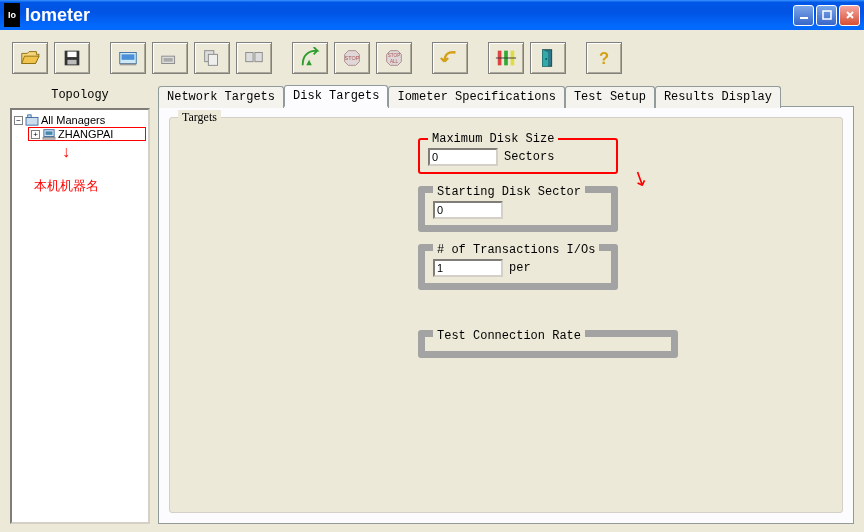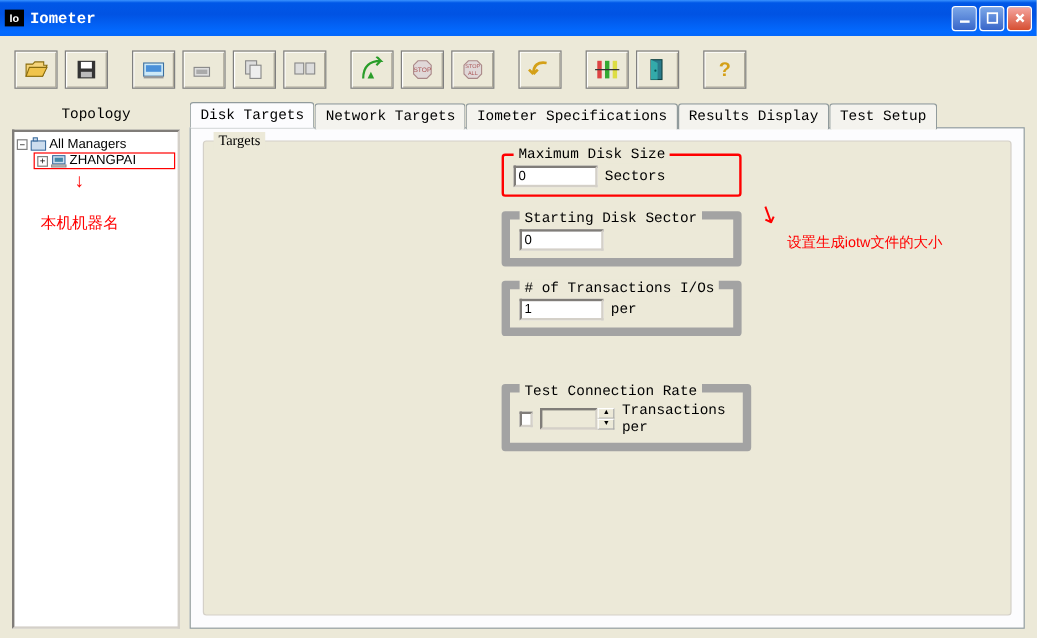--- a/index.html
+++ b/index.html
@@ -1,21 +1,21 @@
 <!DOCTYPE html>
 <html><head>
 <meta charset="utf-8">
 <style>
 * { box-sizing: border-box; margin: 0; padding: 0; }
 body { font-family: Tahoma, sans-serif; font-size: 11px; background: #ece9d8; overflow: hidden; width: 864px; height: 532px; }
 
 
 .titlebar { height: 30px; background: linear-gradient(to bottom, #3a93ff 0%, #0057e7 8%, #0153e3 40%, #036aff 88%, #0468fb 100%); display: flex; align-items: center; padding: 0 4px; }
-.titlebar-icon { width: 16px; height: 14px; background: #000; color: #fff; font-size: 9px; display: flex; align-items: center; justify-content: center; margin-right: 5px; font-weight: bold; }
-.titlebar-text { color: #fff; font-weight: bold; font-size: 13px; flex: 1; font-family: Liberation Mono, monospace; }
+.titlebar-icon { width: 16px; height: 24px; background: #000; color: #fff; font-size: 9px; display: flex; align-items: center; justify-content: center; margin-right: 5px; font-weight: bold; }
+.titlebar-text { color: #fff; font-weight: bold; font-size: 18px; flex: 1; font-family: Liberation Sans, sans-serif; }
 .win-controls { display: flex; gap: 2px; }
 .win-btn { width: 21px; height: 21px; border-radius: 3px; border: 1px solid #fff; display: flex; align-items: center; justify-content: center; color: #fff; font-weight: bold; font-size: 11px; cursor: pointer; }
 .win-min, .win-max { background: linear-gradient(to bottom, #7ba7e8, #3866c9); }
 .win-close { background: linear-gradient(to bottom, #f5a6a0, #d64f32); }
 
 
 .window-body { padding: 8px 10px; background: #ece9d8; height: calc(532px - 30px); }
 
 
 .toolbar { display: flex; gap: 6px; padding: 4px 2px 10px 2px; align-items: center; }
@@ -53,21 +53,21 @@
 .mini-fieldset.highlight { border: 2px solid red; }
 .row { display: flex; align-items: center; gap: 6px; }
 .text-input { width: 70px; height: 18px; border: 2px inset #d4d0c8; background: #fff; font-size: 11px; padding: 0 2px; font-family: sans-serif; }
 .unit-label { font-family: Liberation Mono, monospace; font-size: 12px; }
 .checkbox { width: 13px; height: 13px; border: 2px inset #d4d0c8; background: #fff; }
 .spinner { display: flex; align-items: center; }
 .spinner-input { width: 48px; height: 18px; border: 2px inset #d4d0c8; background: #ece9d8; }
 .spinner-btns { display: flex; flex-direction: column; }
 .spinner-btn { width: 14px; height: 9px; border: 1px outset #fff; background: #ece9d8; font-size: 6px; line-height: 6px; text-align: center; cursor: pointer; }
 
-.controls-column { position: absolute; left: 248px; top: 10px; }
+.controls-column { position: absolute; left: 248px; top: 20px; }
 
 
 .red-arrow-diag { position: absolute; left: 462px; top: 48px; color: red; font-size: 20px; transform: rotate(25deg); }
 .red-text-right { position: absolute; left: 486px; top: 76px; color: red; font-size: 12px; font-family: SimSun, sans-serif; white-space: nowrap; }
 </style>
 </head>
 <body>
 
 <div class="titlebar">
   <div class="titlebar-icon">Io</div>
@@ -207,25 +207,25 @@
             <span>ZHANGPAI</span>
           </div>
         </div>
         <div class="annotation-arrow">↓</div>
         <div class="annotation-text">本机机器名</div>
       </div>
     </div>
 
     <div class="right-panel">
       <div class="tabs">
+        <div class="tab">Network Targets</div>
         <div class="tab active">Disk Targets</div>
-        <div class="tab">Network Targets</div>
         <div class="tab">Iometer Specifications</div>
+        <div class="tab">Test Setup</div>
         <div class="tab">Results Display</div>
-        <div class="tab">Test Setup</div>
       </div>
       <div class="tab-content">
         <div class="fieldset">
           <div class="legend">Targets</div>
 
           <div class="controls-column">
 
             <div class="mini-fieldset highlight">
               <div class="legend">Maximum Disk Size</div>
               <div class="row">
@@ -243,37 +243,25 @@
 
             <div class="mini-fieldset">
               <div class="legend"># of Transactions I/Os</div>
               <div class="row">
                 <input class="text-input" value="1" style="">
                 <span class="unit-label">per</span>
               </div>
             </div>
             <div style="height:28px"></div>
 
-            <div class="mini-fieldset" style="width:208px">
+            <div class="mini-fieldset" style="width:260px">
               <div class="legend">Test Connection Rate</div>
-              <div class="row">
-                <div class="checkbox"></div>
-                <div class="spinner">
-                  <div class="spinner-input"></div>
-                  <div class="spinner-btns">
-                    <div class="spinner-btn">▲</div>
-                    <div class="spinner-btn">▼</div>
-                  </div>
-                </div>
-                <span class="unit-label">Transactions per</span>
-              </div>
             </div>
           </div>
 
           <div class="red-arrow-diag">↘</div>
-          <div class="red-text-right">设置生成iotw文件的大小</div>
 
         </div>
       </div>
     </div>
 
   </div>
 </div>
 
 </body></html>

